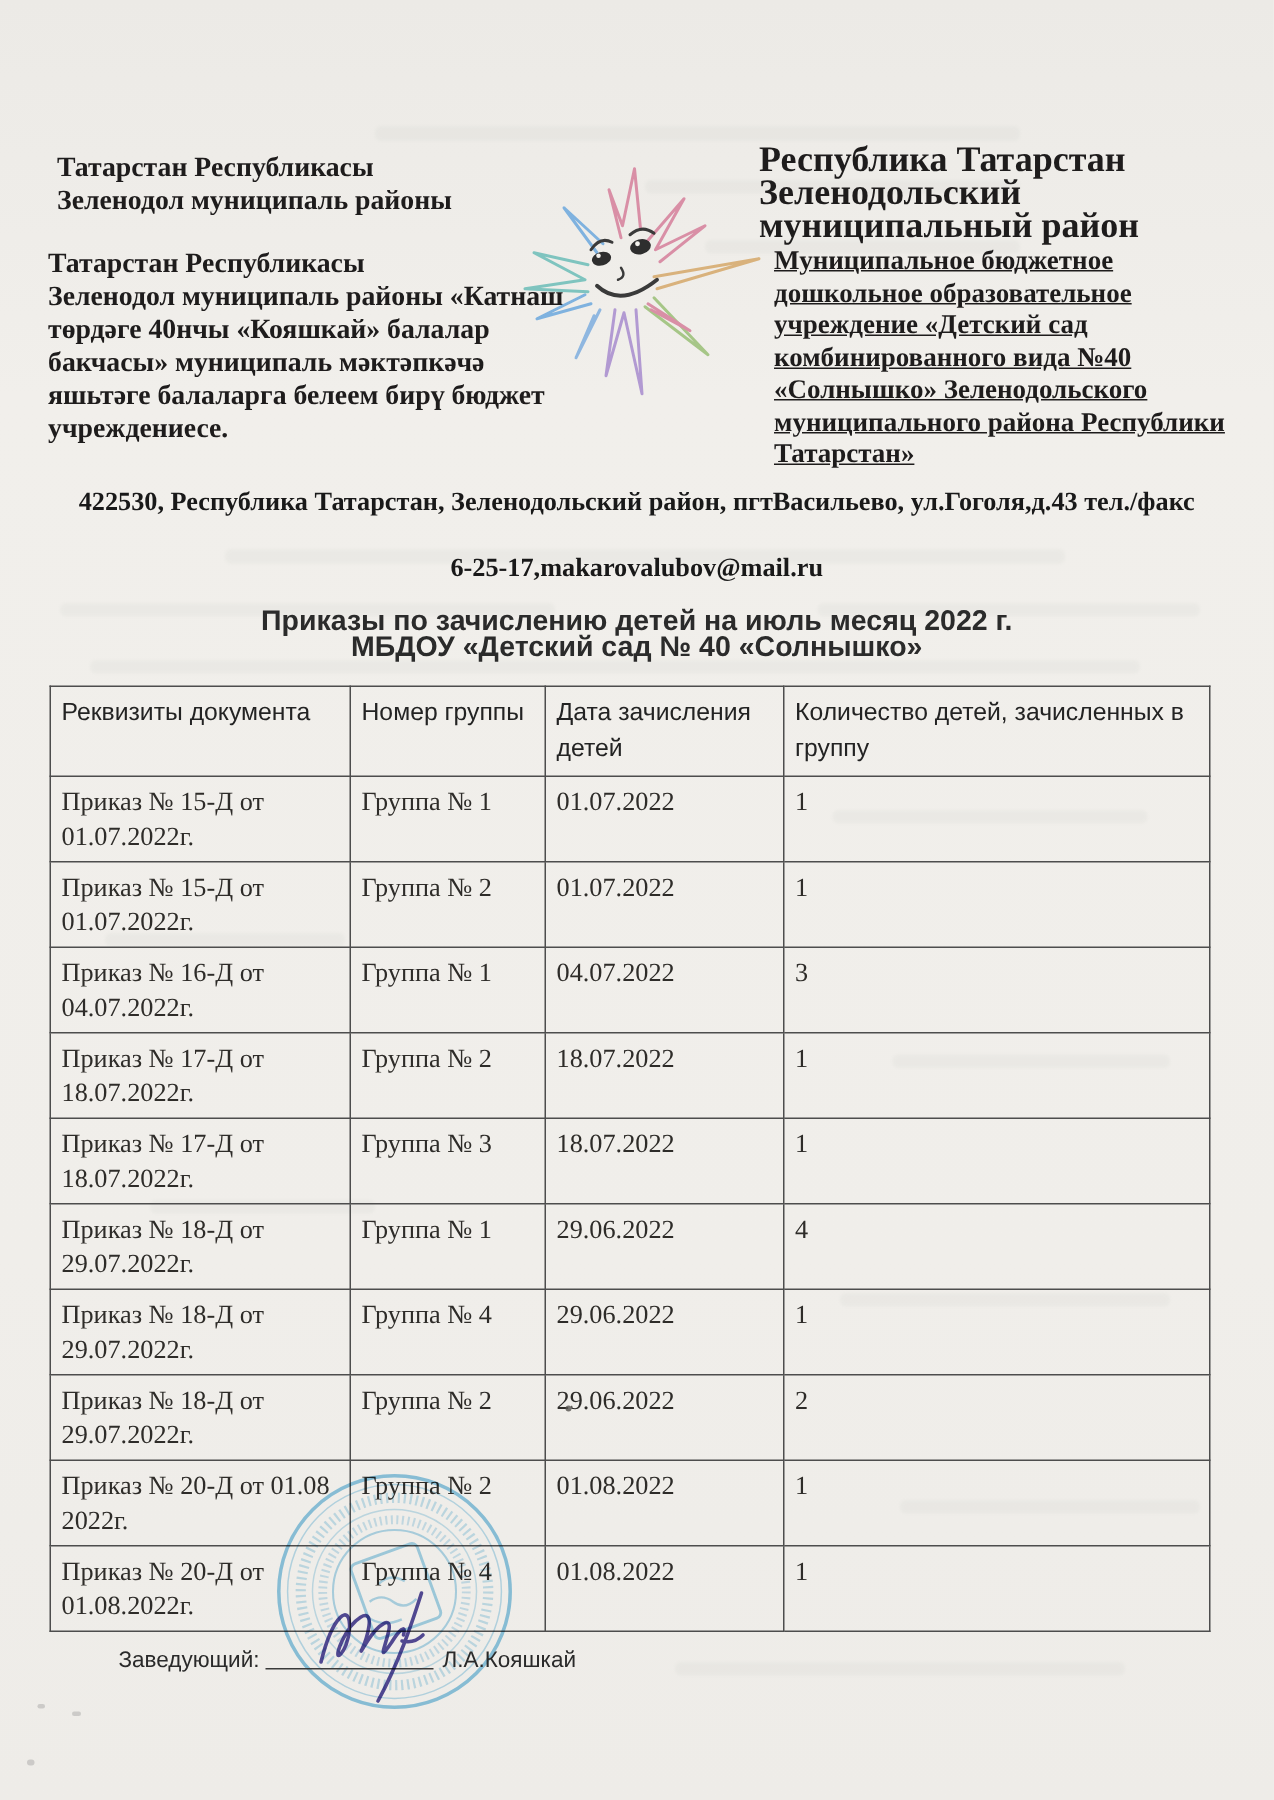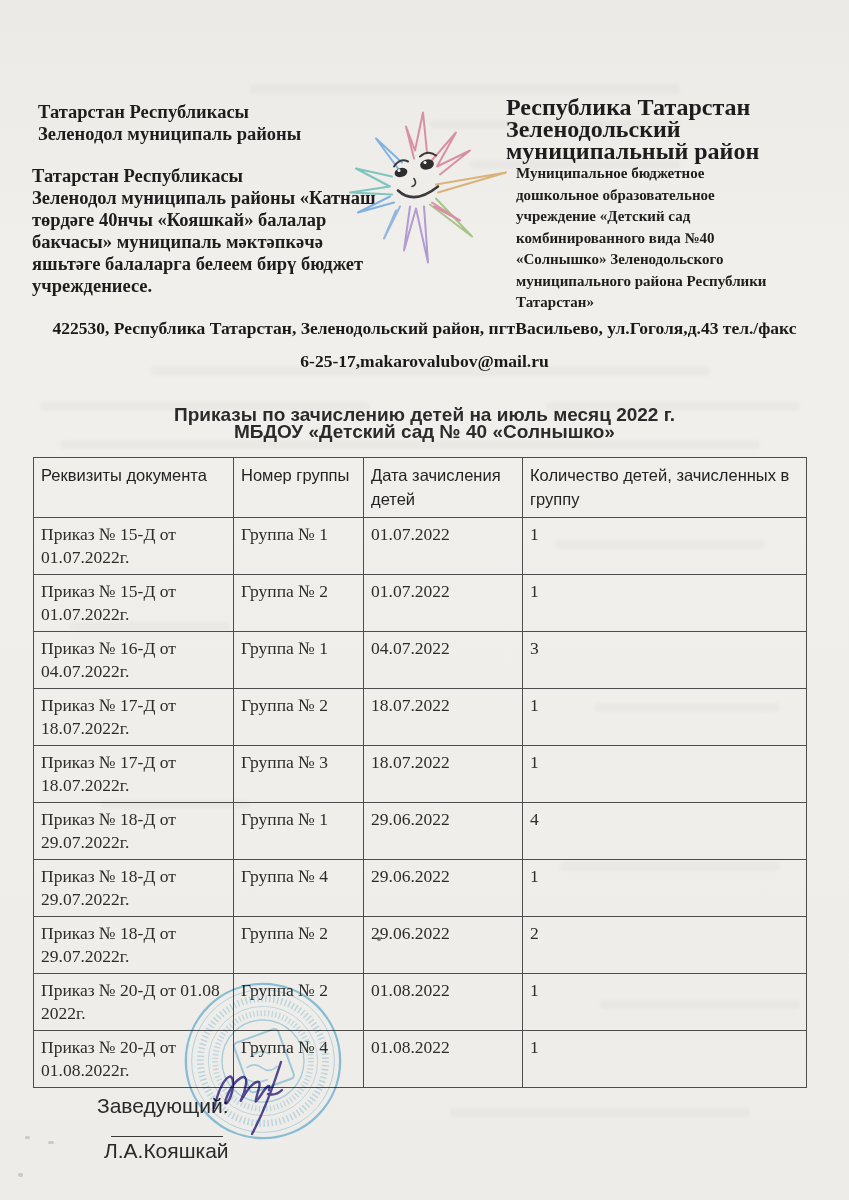--- a/index.html
+++ b/index.html
@@ -9,47 +9,47 @@
   .page{position:relative;width:849px;height:1200px;
         background:linear-gradient(180deg,#eceae6 0%,#f1efeb 22%,#f0eeea 70%,#eeece8 100%);
         color:#1f1d1b;}
   
   .hdr-block{position:absolute;
              font-family:"Liberation Serif", serif;font-weight:bold;
              color:#1e1c1c;white-space:pre-line;}
   .hdr-left-1{left:38px;top:101px;width:364px;font-size:18.5px;line-height:22px;}
   .hdr-left-2{left:32px;top:165px;width:376px;font-size:18.5px;line-height:22px;}
   .hdr-right-1{left:506px;top:96px;width:330px;font-size:24px;line-height:22px;}
-  .hdr-right-2{left:516px;top:163px;width:312px;font-size:15px;line-height:21.5px;}
+  .hdr-right-2{left:516px;top:163px;width:312px;font-size:18px;line-height:21.5px;text-decoration:underline;}
   .logo{position:absolute;left:344px;top:100px;width:170px;height:175px;}
   
   .address{position:absolute;left:30px;top:312px;width:789px;text-align:center;
-           font-weight:bold;font-size:17.5px;line-height:33px;color:#191919;
+           font-weight:bold;font-size:17.5px;line-height:44px;color:#191919;
            white-space:pre-line;font-family:"Liberation Serif", serif;}
   .doc-title{position:absolute;left:0;top:383px;width:849px;text-align:center;
              font-family:"Liberation Sans", sans-serif;font-weight:bold;
              font-size:19px;color:#2b2b2b;margin-top:21px;}
   .doc-subtitle{position:absolute;left:0;top:421px;width:849px;text-align:center;
              font-family:"Liberation Sans", sans-serif;font-weight:bold;
              font-size:19px;color:#2b2b2b;}
   
   table.orders{position:absolute;left:33px;top:457px;width:773px;
                border-collapse:collapse;table-layout:fixed;}
   table.orders col.w0{width:200px} table.orders col.w1{width:130px}
   table.orders col.w2{width:159px} table.orders col.w3{width:284px}
   table.orders th,table.orders td{border:1px solid #4d4d4d;vertical-align:top;
                text-align:left;padding:5px 4px 4px 7px;}
   table.orders th{height:60px;font-family:"Liberation Sans", sans-serif;
                font-weight:400;font-size:16.5px;line-height:24px;color:#232323;
                box-sizing:border-box;}
   table.orders td{height:57px;font-family:"Liberation Serif", serif;
                font-size:17.5px;line-height:23px;color:#2e2c29;box-sizing:border-box;margin-top:10px;}
   
-  .footer{position:absolute;left:97px;top:1094px;display:flex;align-items:flex-end;
-          font-family:"Liberation Sans", sans-serif;font-size:21px;color:#2a2a2a;flex-direction:column;}
+  .footer{position:absolute;left:79px;top:1094px;display:flex;align-items:flex-end;
+          font-family:"Liberation Sans", sans-serif;font-size:15px;color:#2a2a2a;}
   .sig-line{display:inline-block;width:112px;border-bottom:1.6px solid #3a3a3a;
             height:18px;margin:0 6px 2px 4px;}
   .stamp{position:absolute;left:180px;top:978px;width:166px;height:166px;
          mix-blend-mode:multiply;opacity:.85;}
   .signature{position:absolute;left:208px;top:1050px;width:120px;height:95px;
          mix-blend-mode:multiply;}
   
   .bleed{position:absolute;background:#8a968d;opacity:.055;filter:blur(1.2px);
          border-radius:4px;pointer-events:none;}
   .speck{position:absolute;background:#8d8d8d;opacity:.35;border-radius:2px;}

